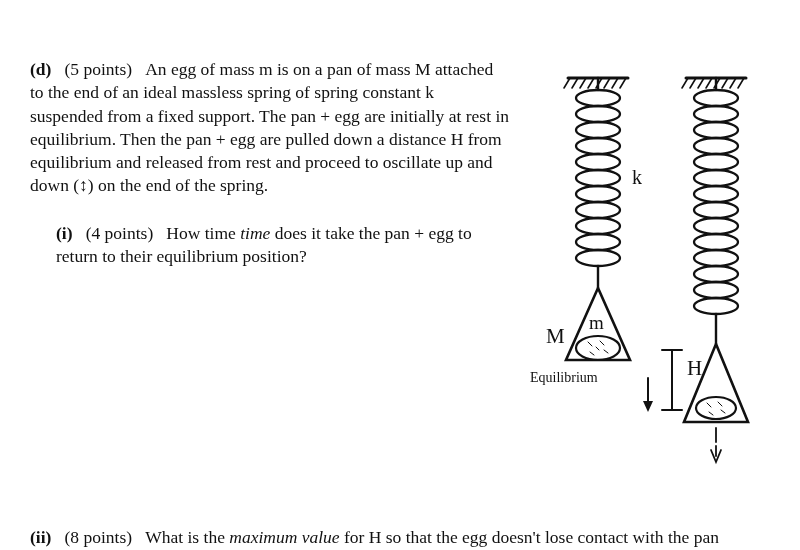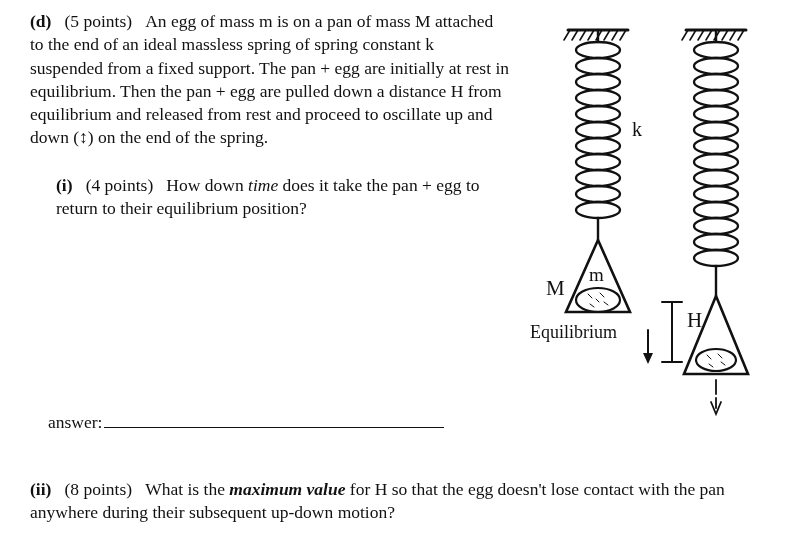--- a/index.html
+++ b/index.html
@@ -11,20 +11,21 @@
     height: 550px;
     background: #ffffff;
     font-family: "Liberation Serif", serif;
     color: #111111;
     position: relative;
     overflow: hidden;
   }
   .page {
     position: absolute;
     inset: 0;
+    margin-top: 48px;
   }
 
   
   .text-col {
     position: absolute;
     left: 30px;
     top: 10px;
     width: 480px;
   }
   .para {
@@ -59,21 +60,21 @@
   }
 
   .part-ii {
     position: absolute;
     left: 30px;
     top: 478px;
     width: 740px;
     font-size: 17.5px;
     line-height: 1.33;
   }
-  .part-ii i { font-style: italic; font-weight: bold; }
+  .part-ii i { font-style: italic; }
 
   
   .figure {
     position: absolute;
     left: 520px;
     top: 8px;
     width: 280px;
     height: 420px;
   }
   .figure svg { display: block; }
@@ -81,47 +82,43 @@
   .lbl {
     position: absolute;
     font-family: "Liberation Serif", serif;
     font-size: 19px;
     color: #111;
   }
   .lbl-k      { left: 112px; top: 110px; font-size: 20px; }
   .lbl-M      { left: 26px;  top: 268px; font-size: 21px; }
   .lbl-m      { left: 69px;  top: 256px; font-size: 19px; }
   .lbl-H      { left: 167px; top: 300px; font-size: 21px; }
-  .lbl-eq     { left: 10px;  top: 314px; font-size: 18px; }
+  .lbl-eq     { left: 10px;  top: 314px; font-size: 14px; }
 </style>
 </head>
 <body>
 
 <div class="page">
 
   <div class="text-col">
 
     <div class="para">
       <b>(d)</b>
       &nbsp;&nbsp;<span>(5 points)</span>
       &nbsp;&nbsp;<span>An egg of mass m is on a pan of mass M attached to the end of an ideal massless spring of spring constant k suspended from a fixed support. The pan + egg are initially at rest in equilibrium. Then the pan + egg are pulled down a distance H from equilibrium and released from rest and proceed to oscillate up and down (↕) on the end of the spring.</span>
     </div>
 
     <div class="subq">
       <b>(i)</b>
       &nbsp;&nbsp;<span>(4 points)</span>
-      &nbsp;&nbsp;<span>How down </span><i>time</i><span> does it take the pan + egg to return to their equilibrium position?</span>
+      &nbsp;&nbsp;<span>How time </span><i>time</i><span> does it take the pan + egg to return to their equilibrium position?</span>
     </div>
 
   </div>
 
-  <div class="answer-row">
-    <span>answer:</span>
-    <span class="answer-line"></span>
-  </div>
 
   <div class="part-ii">
     <b>(ii)</b>
     &nbsp;&nbsp;<span>(8 points)</span>
     &nbsp;&nbsp;<span>What is the </span><i>maximum value</i><span> for H so that the egg doesn't lose contact with the pan anywhere during their subsequent up-down motion?</span>
   </div>
 
   <div class="figure">
 
     <svg width="280" height="420" viewBox="0 0 280 420">

